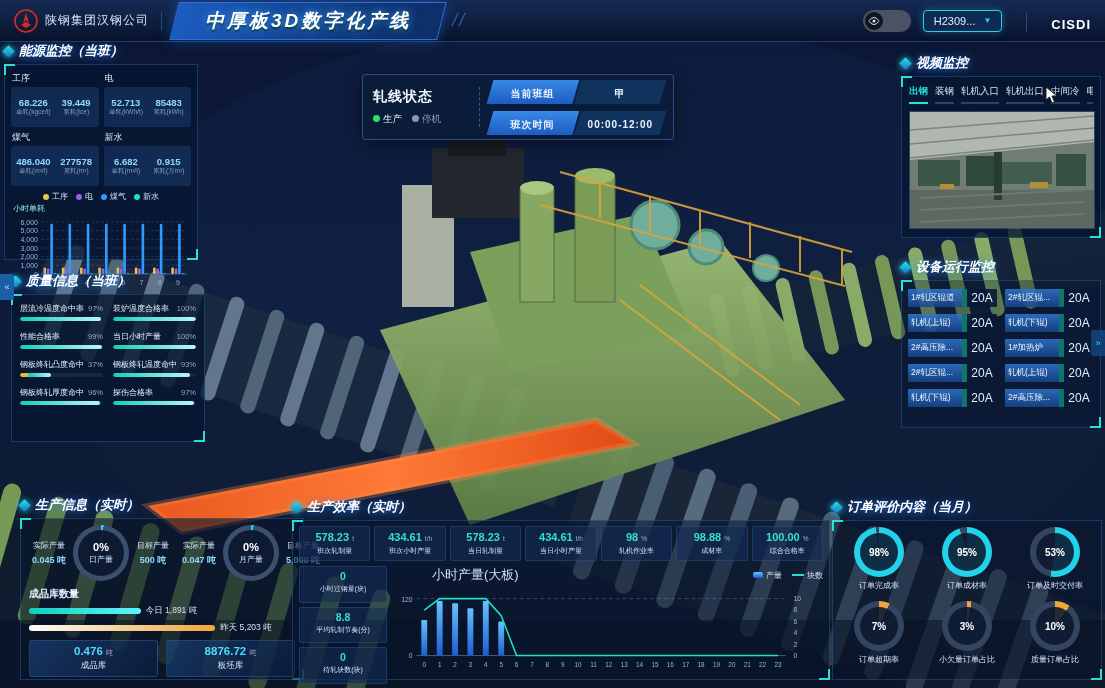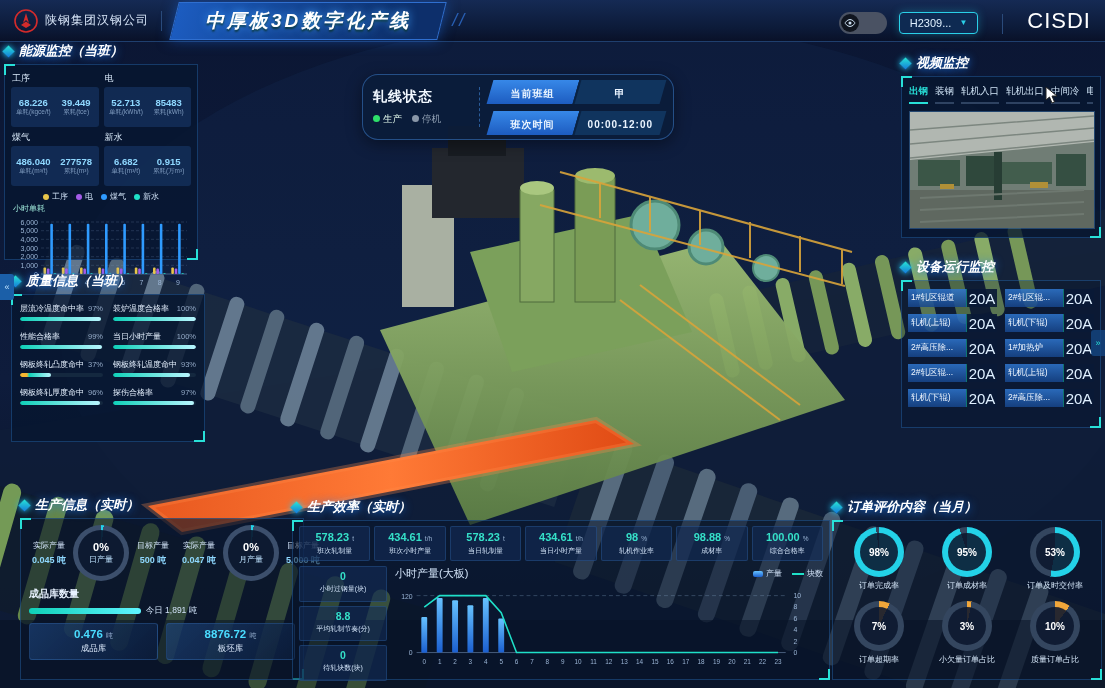--- a/index.html
+++ b/index.html
@@ -19,21 +19,21 @@
   .title-plate b{display:block;transform:skewX(14deg);font-style:italic;font-size:19px;letter-spacing:3px;
                color:#fff;text-shadow:0 0 10px #3fa0ff,0 2px 2px #021;}
   .slashes{margin-left:10px;color:#2f6fd0;font-size:18px;font-style:italic;letter-spacing:2px;opacity:.8}
   .top-right{margin-left:auto;display:flex;align-items:flex-end;gap:12px;}
   .toggle{width:48px;height:22px;border-radius:11px;background:#4a5263;position:relative;cursor:pointer;}
   .toggle .knob{position:absolute;left:2px;top:2px;width:18px;height:18px;border-radius:50%;background:#10151f;
                 display:flex;align-items:center;justify-content:center;}
   .select{display:flex;align-items:center;gap:8px;border:1px solid #2ad0e8;border-radius:4px;background:#0e2a52;
           padding:4px 10px;font-size:11px;color:#dff0ff;cursor:pointer;box-shadow:0 0 8px rgba(40,200,230,.35);}
   .select .arr{color:#2ad0e8;font-size:8px;}
-  .brand{font-weight:normal;font-size:22px;letter-spacing:1px;color:#fff;}
+  .brand{font-weight:bold;font-size:13px;letter-spacing:1px;color:#fff;}
 
   
   .panel{position:absolute;z-index:4;}
   .ptitle{display:flex;align-items:center;gap:6px;font-weight:bold;font-style:italic;font-size:13px;color:#fff;
           text-shadow:0 1px 8px rgba(30,130,255,.9);margin-bottom:4px;}
   .diamond{width:9px;height:9px;background:linear-gradient(135deg,#27e7d6,#1477d8);transform:rotate(45deg);
            box-shadow:0 0 6px #1fd0ff;flex:0 0 auto;}
   .pbody{position:relative;background:rgba(7,22,48,.78);border:1px solid rgba(46,118,198,.38);box-sizing:border-box;}
   .pbody.clear{background:rgba(7,20,44,.45);}
   .pbody::before,.pbody::after{content:"";position:absolute;width:9px;height:9px;}
@@ -64,21 +64,21 @@
   .qbar{height:4px;background:#14283f;border-radius:2px;margin-top:3px;overflow:hidden;}
   .qfill{display:block;height:100%;border-radius:2px;background:linear-gradient(90deg,#0fd0b8,#b8f6ff);}
   .qfill.orange{background:linear-gradient(90deg,#f7b731 0 22%,#0fd0b8 30%,#b8f6ff);}
   .edge-tab{position:absolute;left:0;top:274px;width:14px;height:26px;background:#1b5fa8;z-index:5;
             display:flex;align-items:center;justify-content:center;font-size:9px;color:#bfe3ff;
             border-radius:0 3px 3px 0;cursor:pointer;}
   .edge-tab.right{left:auto;right:0;top:330px;border-radius:3px 0 0 3px;background:rgba(20,70,130,.8);color:#28e0d8;}
 
   
   .p-line{left:362px;top:74px;width:312px;height:66px;background:rgba(10,28,58,.88);
-          border:1px solid rgba(64,132,214,.5);border-radius:16px;display:flex;align-items:center;
+          border:1px solid rgba(64,132,214,.5);border-radius:4px;display:flex;align-items:center;
           padding:6px 10px;box-sizing:border-box;gap:10px;box-shadow:0 4px 16px rgba(0,0,0,.4);}
   .ls-left{width:96px;}
   .ls-title{font-size:14px;font-weight:bold;color:#f2f8ff;letter-spacing:1px;margin-bottom:7px;}
   .ls-leg{display:flex;gap:10px;font-size:9.5px;align-items:center;}
   .ls-leg .run{color:#dff5e8;}.ls-leg .stop{color:#93a2b5;}
   .ls-leg i{width:7px;height:7px;border-radius:50%;display:inline-block;margin-right:3px;}
   .ls-div{width:0;height:40px;border-left:1px dashed #2a5c9a;}
   #ls-rows{flex:1;display:flex;flex-direction:column;gap:7px;}
   .lsrow{display:flex;transform:skewX(-16deg);}
   .lstag{width:86px;background:linear-gradient(180deg,#3788e8,#1d5cc0);text-align:center;padding:3px 0;}
@@ -93,22 +93,22 @@
   .vtab.active{color:#28e0d8;border-bottom:2px solid #28e0d8;font-weight:bold;}
   .video-box{width:184px;height:116px;border:1px solid rgba(90,160,230,.35);overflow:hidden;}
 
   
   .p-device{right:4px;top:258px;width:200px;}
   .p-device .pbody{padding:8px 6px;height:148px;background:rgba(7,20,44,.35);}
   #device-grid{display:grid;grid-template-columns:1fr 1fr;gap:7px 8px;}
   .ditem{display:flex;cursor:pointer;}
   .dname{flex:1;background:linear-gradient(180deg,rgba(47,119,208,.85),rgba(23,70,140,.85));
          font-size:8.5px;padding:3px 3px;color:#f0f7ff;white-space:nowrap;overflow:hidden;text-overflow:ellipsis;}
-  .dval{width:30px;background:rgba(9,26,54,.9);border-left:1px solid #0f766e;display:flex;align-items:center;
-        justify-content:center;font-size:15px;color:#dff0ff;}
+  .dval{width:30px;background:rgba(9,26,54,.9);border-left:5px solid #0f766e;display:flex;align-items:center;
+        justify-content:center;font-size:12px;color:#dff0ff;}
 
   
   .p-prod{left:20px;top:496px;width:284px;}
   .p-prod .pbody{padding:6px 8px;height:162px;background:rgba(8,20,42,.6);}
   #prod-gauges{display:flex;gap:6px;justify-content:space-between;}
   .pgroup{flex:1;display:flex;align-items:center;gap:4px;justify-content:center;}
   .pcol{text-align:center;min-width:40px;}
   .plab{font-size:8px;color:#cfe0f5;white-space:nowrap;}
   .pval{font-size:9px;font-weight:bold;color:#8fd8ff;margin-top:3px;}
   .ring{width:56px;height:56px;border-radius:50%;position:relative;flex:0 0 auto;}
@@ -139,21 +139,21 @@
   .mval small{font-size:6.5px;color:#9ab4d4;font-weight:normal;}
   .mlab{font-size:7px;color:#cfe0f5;margin-top:3px;white-space:nowrap;overflow:hidden;text-overflow:ellipsis;}
   .eff-lower{display:flex;gap:8px;margin-top:5px;}
   #eff-side{width:88px;display:flex;flex-direction:column;gap:4px;}
   .sstat{background:rgba(18,44,86,.6);border:1px solid rgba(60,130,210,.25);border-radius:2px;
          text-align:center;padding:3px 0;flex:1;}
   .ssval{font-size:10.5px;font-weight:bold;color:#35e0c8;}
   .sslab{font-size:7px;color:#cfe0f5;margin-top:2px;white-space:nowrap;overflow:hidden;}
   .chart-area{flex:1;min-width:0;}
   .chart-head{display:flex;justify-content:space-between;align-items:center;}
-  .chart-title{font-size:11px;color:#cfe0f5;}
+  .chart-title{font-size:13px;color:#cfe0f5;margin-left:37px;}
   .chart-legend{display:flex;gap:10px;font-size:8px;color:#cfe0f5;align-items:center;}
   .lg-bar{display:inline-block;width:10px;height:6px;border-radius:2px;background:linear-gradient(180deg,#66c2ff,#1b5fd0);margin-right:3px;vertical-align:middle;}
   .lg-line{display:inline-block;width:12px;height:2px;background:#1fe0c8;margin-right:3px;vertical-align:middle;}
 
   
   .p-orders{left:832px;top:498px;width:270px;}
   .p-orders .pbody{padding:6px 4px;height:160px;background:rgba(8,20,42,.5);}
   #order-gauges{display:grid;grid-template-columns:repeat(3,1fr);gap:10px 4px;justify-items:center;}
   .ogauge{text-align:center;}
   .oring{width:50px;height:50px;border-radius:50%;position:relative;margin:0 auto;}
@@ -676,20 +676,24 @@
               <div class="pval">5,000 吨</div>
             </div>
           </div>
         </div>
       <div class="stock-title">成品库数量</div>
       <div id="stock-bars">
           <div class="sbar-row">
             <i class="sbar-seg teal" style="width: 42%;"></i>
             <span class="sbar-label">今日 1,891 吨</span>
           </div>
+          <div class="sbar-row">
+            <i class="sbar-seg orange" style="width: 70%;"></i>
+            <span class="sbar-label">昨天 5,203 吨</span>
+          </div>
         </div>
       <div id="stock-cards">
           <div class="scard">
             <div class="scval">0.476 <small>吨</small></div>
             <div class="sclab">成品库</div>
           </div>
           <div class="scard">
             <div class="scval">8876.72 <small>吨</small></div>
             <div class="sclab">板坯库</div>
           </div>

